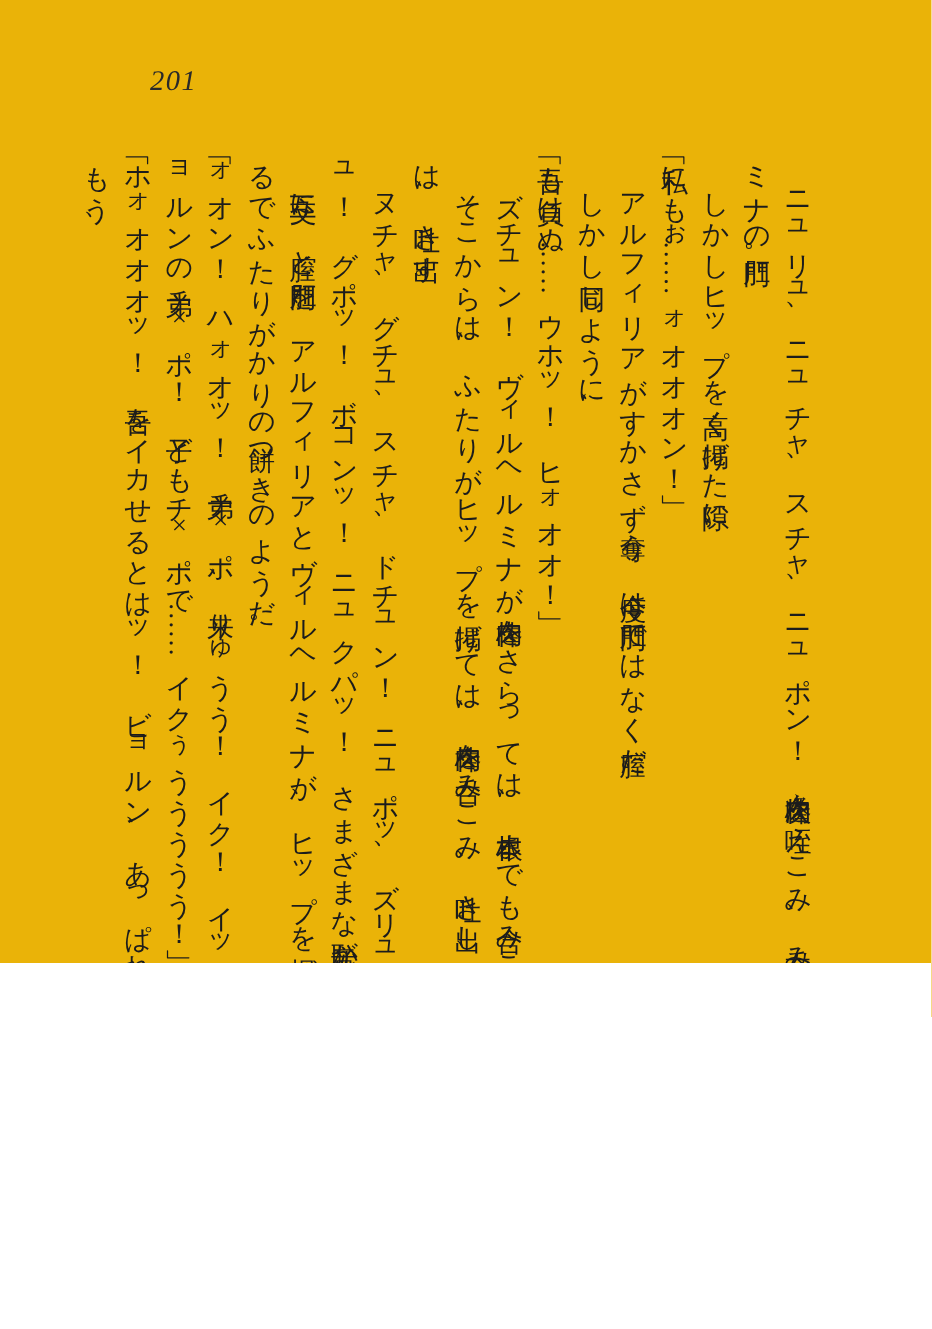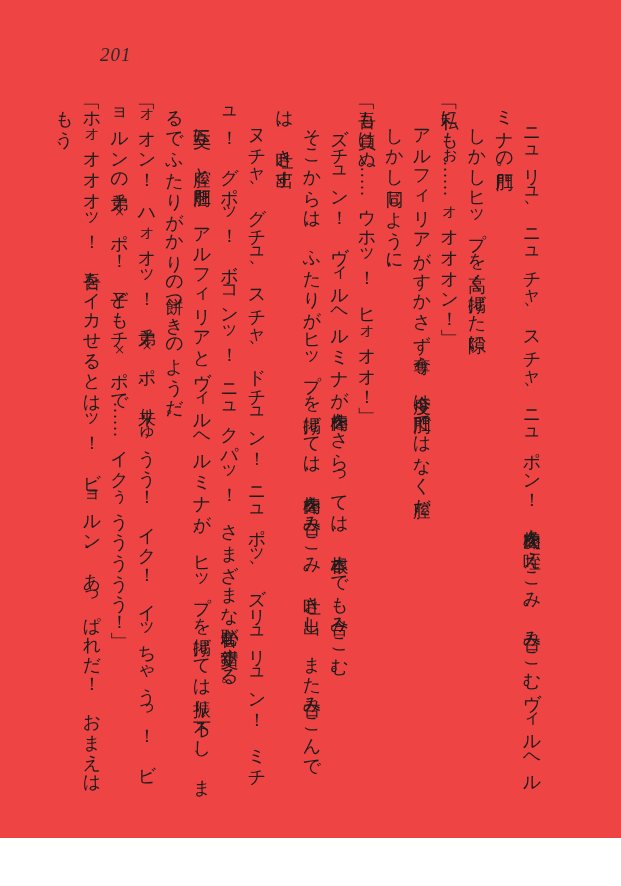--- a/index.html
+++ b/index.html
@@ -3,22 +3,22 @@
 <meta charset="utf-8">
 <style>
   html, body {
     margin: 0;
     padding: 0;
     background: #ffffff;
   }
   .page {
     position: relative;
     width: 621px;
-    height: 838px;
-    background: #ef4444;
+    height: 642px;
+    background: #eab308;
     overflow: hidden;
     font-family: "Liberation Serif", "DejaVu Serif", serif;
     color: #1c1c1c;
   }
   .page-number {
     position: absolute;
     top: 44px;
     left: 100px;
     font-size: 19px;
     font-style: italic;

